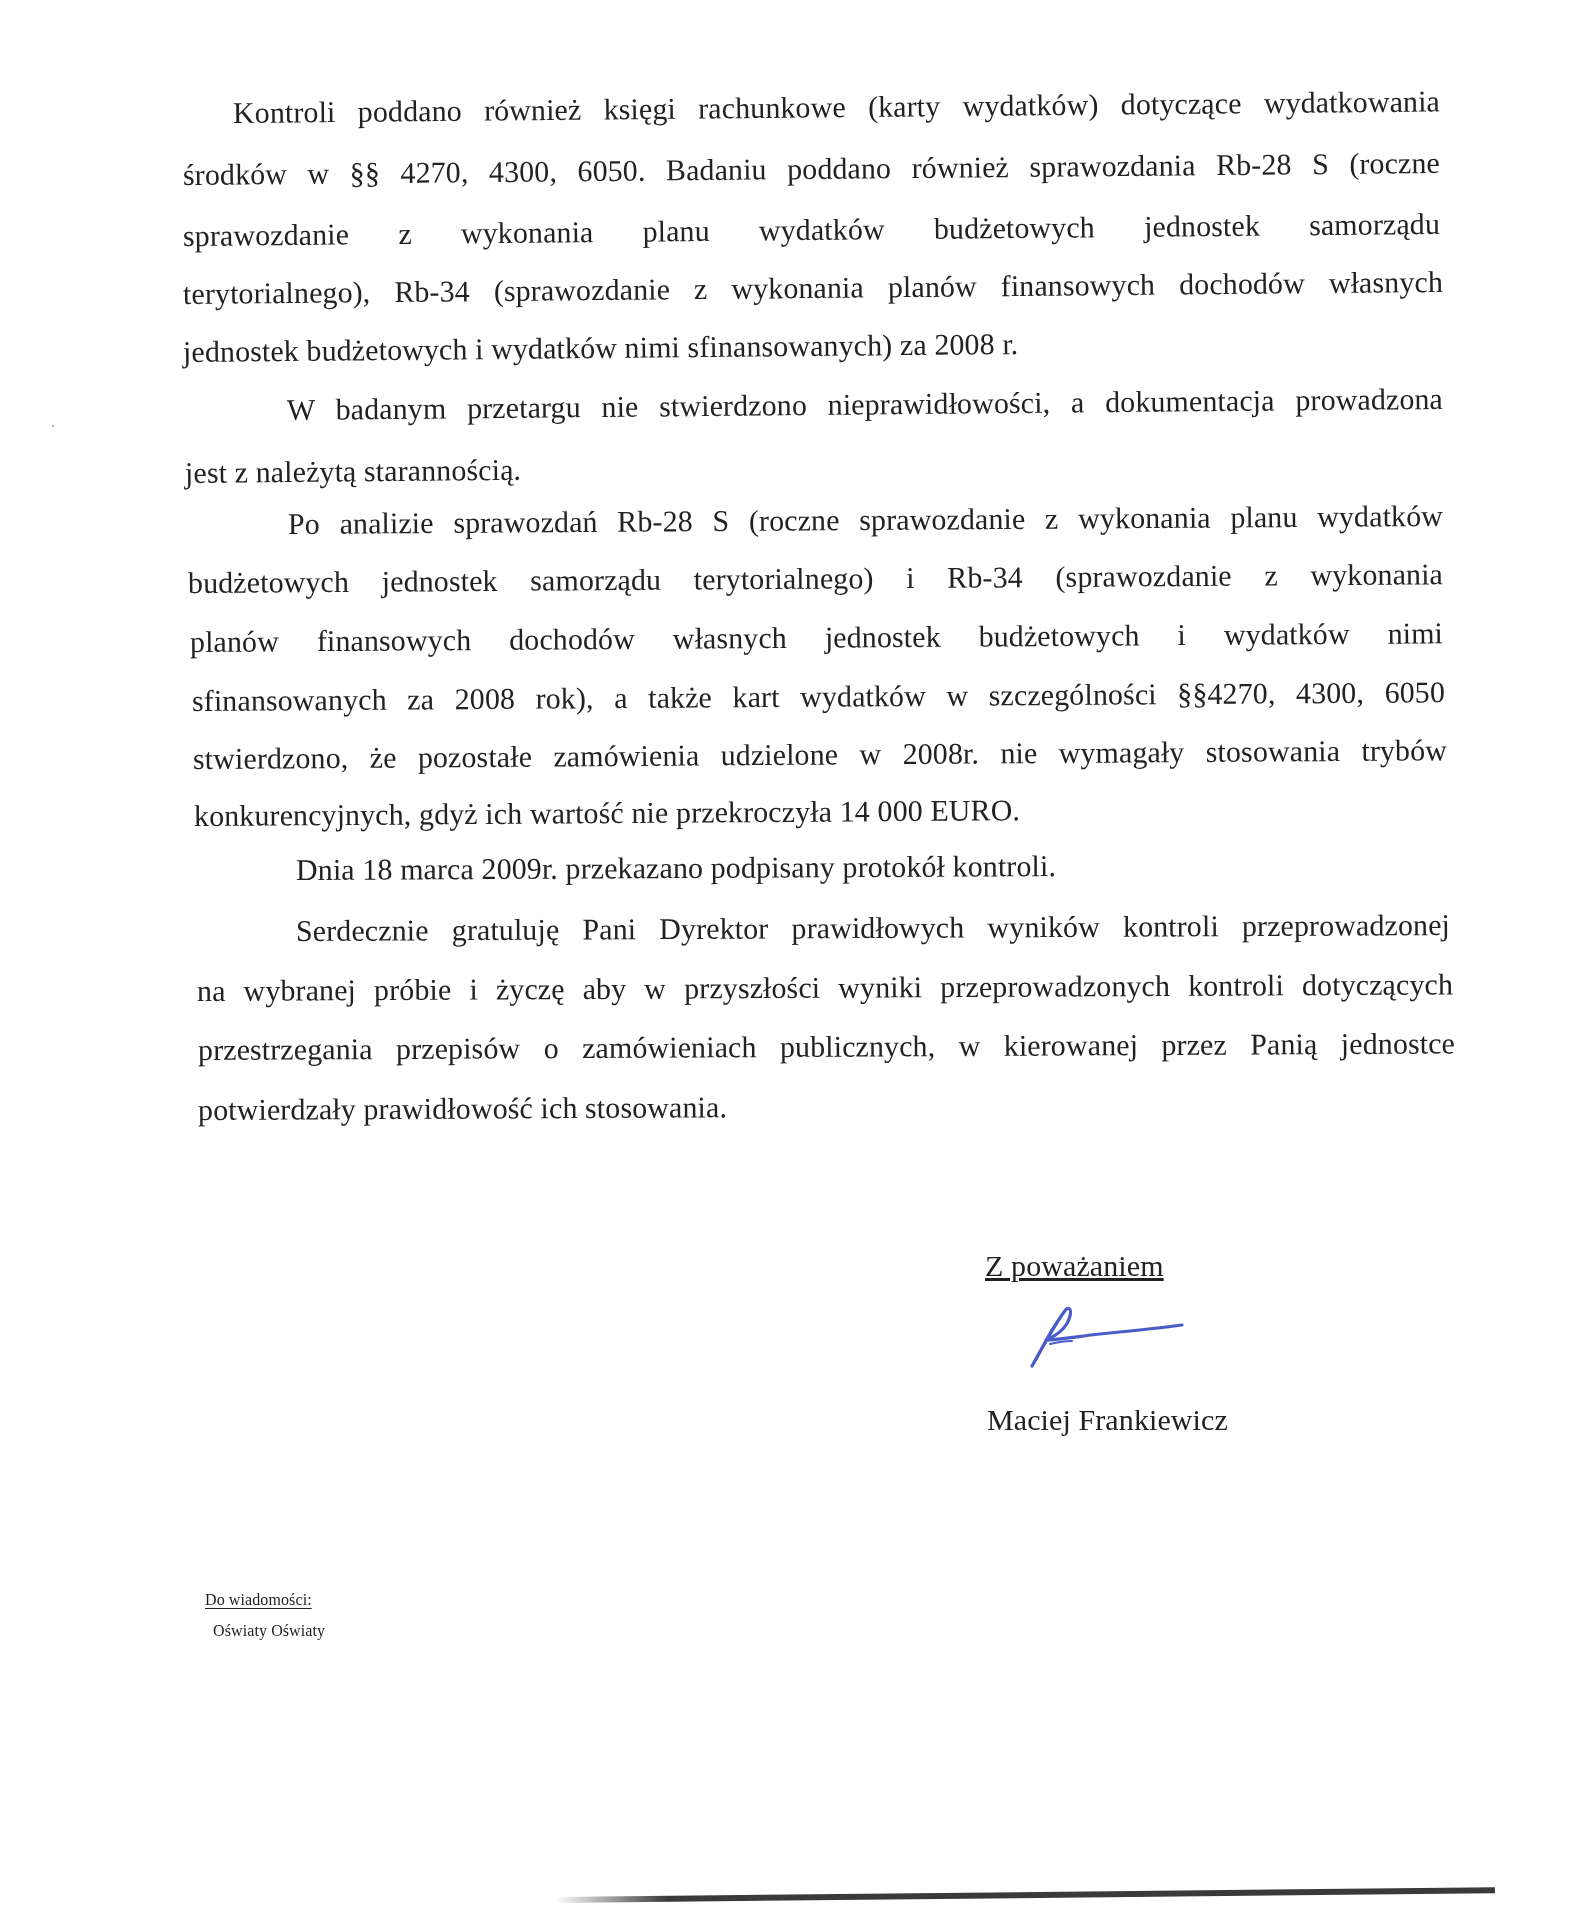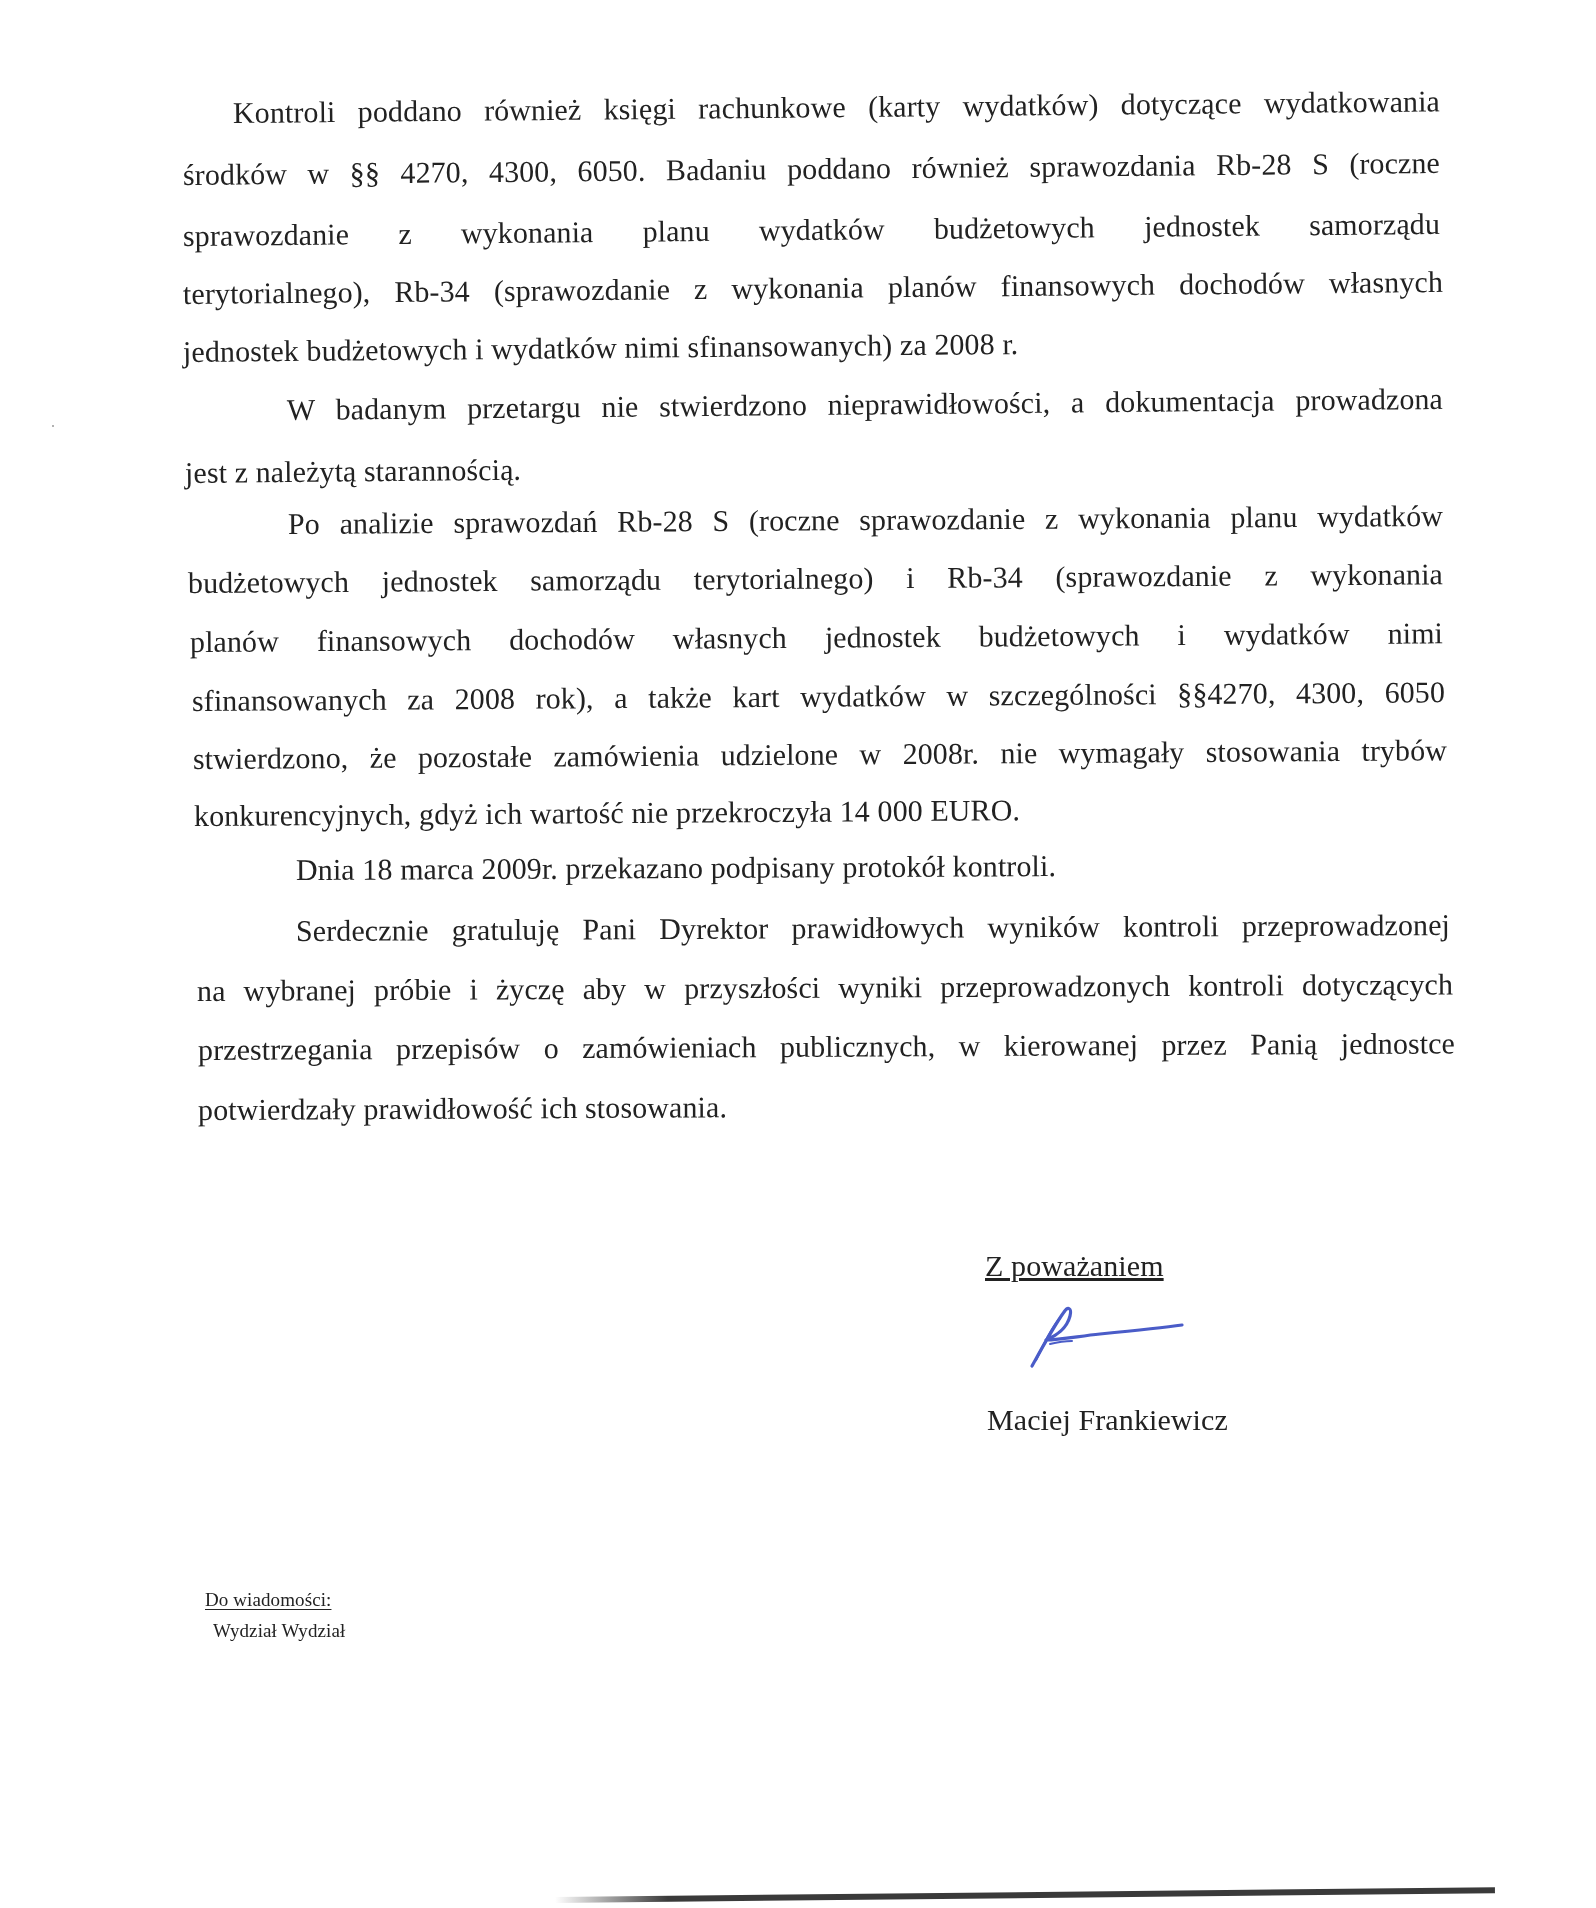--- a/index.html
+++ b/index.html
@@ -12,21 +12,21 @@
   .line {
     position: absolute; white-space: nowrap;
     font-size: 30px; line-height: 36px;
     text-align: justify; text-align-last: justify;
     letter-spacing: 0.1px;
   }
   .line.last { text-align-last: left; }
   .tilt1 { transform: rotate(-0.55deg); transform-origin: left center; }
   .tilt2 { transform: rotate(-0.4deg); transform-origin: left center; }
   .tilt3 { transform: rotate(-0.3deg); transform-origin: left center; }
-  .small { font-size: 19px; line-height: 30px; }
+  .small { font-size: 16px; line-height: 30px; }
   .cc-heading { text-decoration: underline; text-underline-offset: 3px; }
   .edge {
     position: absolute; left: 555px; top: 1897px; width: 940px; height: 6px;
     background: linear-gradient(90deg, rgba(60,60,60,0) 0%, #3a3a3a 12%, #3a3a3a 100%);
     transform: rotate(-0.6deg); transform-origin: left center;
   }
   .speck { position: absolute; width: 2px; height: 2px; background: #999; border-radius: 50%; }
 </style>
 </head>
 <body>
@@ -58,16 +58,16 @@
 
 <svg style="position:absolute; left:1020px; top:1300px;" width="180" height="70" viewBox="0 0 180 70">
   <path d="M12 66 C 22 48, 34 26, 44 12 C 48 6, 52 8, 50 16 C 47 28, 36 36, 26 40 C 40 40, 60 36, 80 34 C 110 31, 140 28, 162 25" fill="none" stroke="#4a5cc8" stroke-width="3.2" stroke-linecap="round" stroke-linejoin="round"></path>
   <path d="M16 60 C 24 44, 30 30, 40 18" fill="none" stroke="#4a5cc8" stroke-width="2.4" stroke-linecap="round"></path>
   <path d="M30 44 C 38 42, 46 41, 52 41" fill="none" stroke="#4a5cc8" stroke-width="2" stroke-linecap="round"></path>
 </svg>
 
 <div class="line last" style="left:987px; top:1402px; width:320px;">Maciej Frankiewicz</div>
 
 <div class="line last small cc-heading" style="left:205px; top:1585px; width:200px;">Do wiadomości:</div>
-<div class="line last small" style="left:213px; top:1616px; width:220px;">Wydział Wydział</div>
+<div class="line last small" style="left:213px; top:1616px; width:220px;">Oświaty Oświaty</div>
 
 <div class="edge"></div>
 <div class="speck" style="left:52px; top:425px;"></div>
 
 </body></html>

